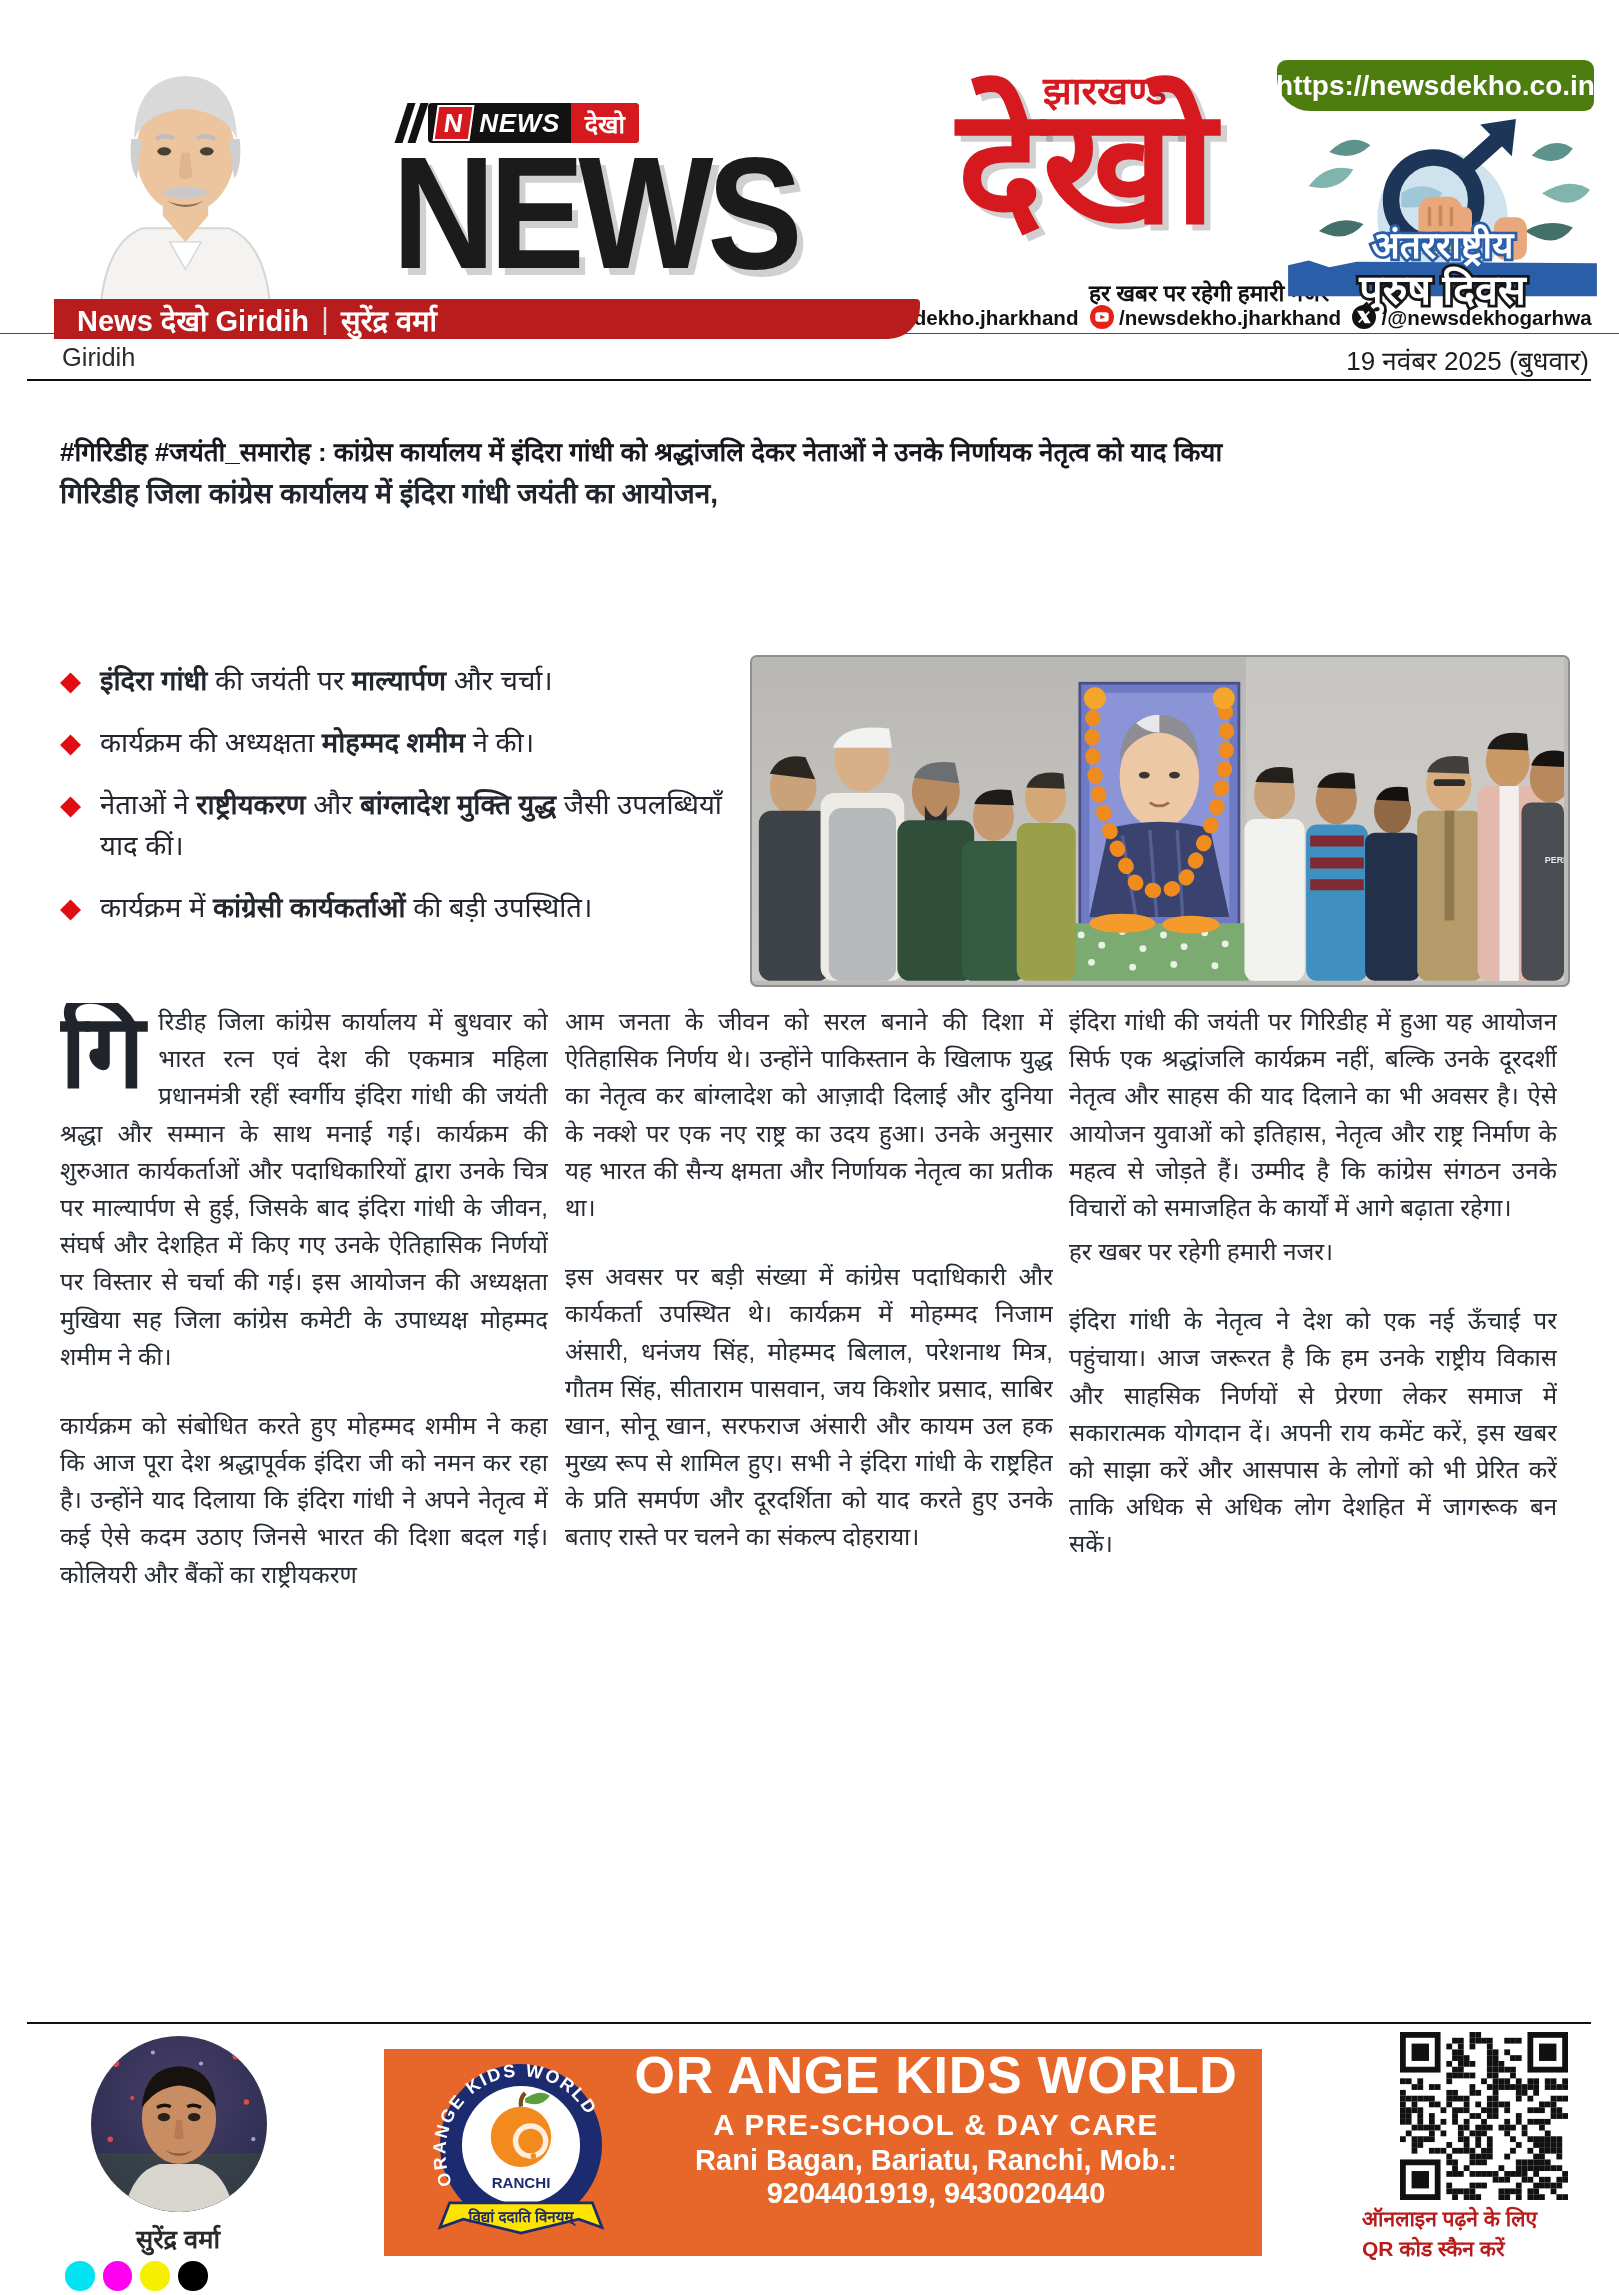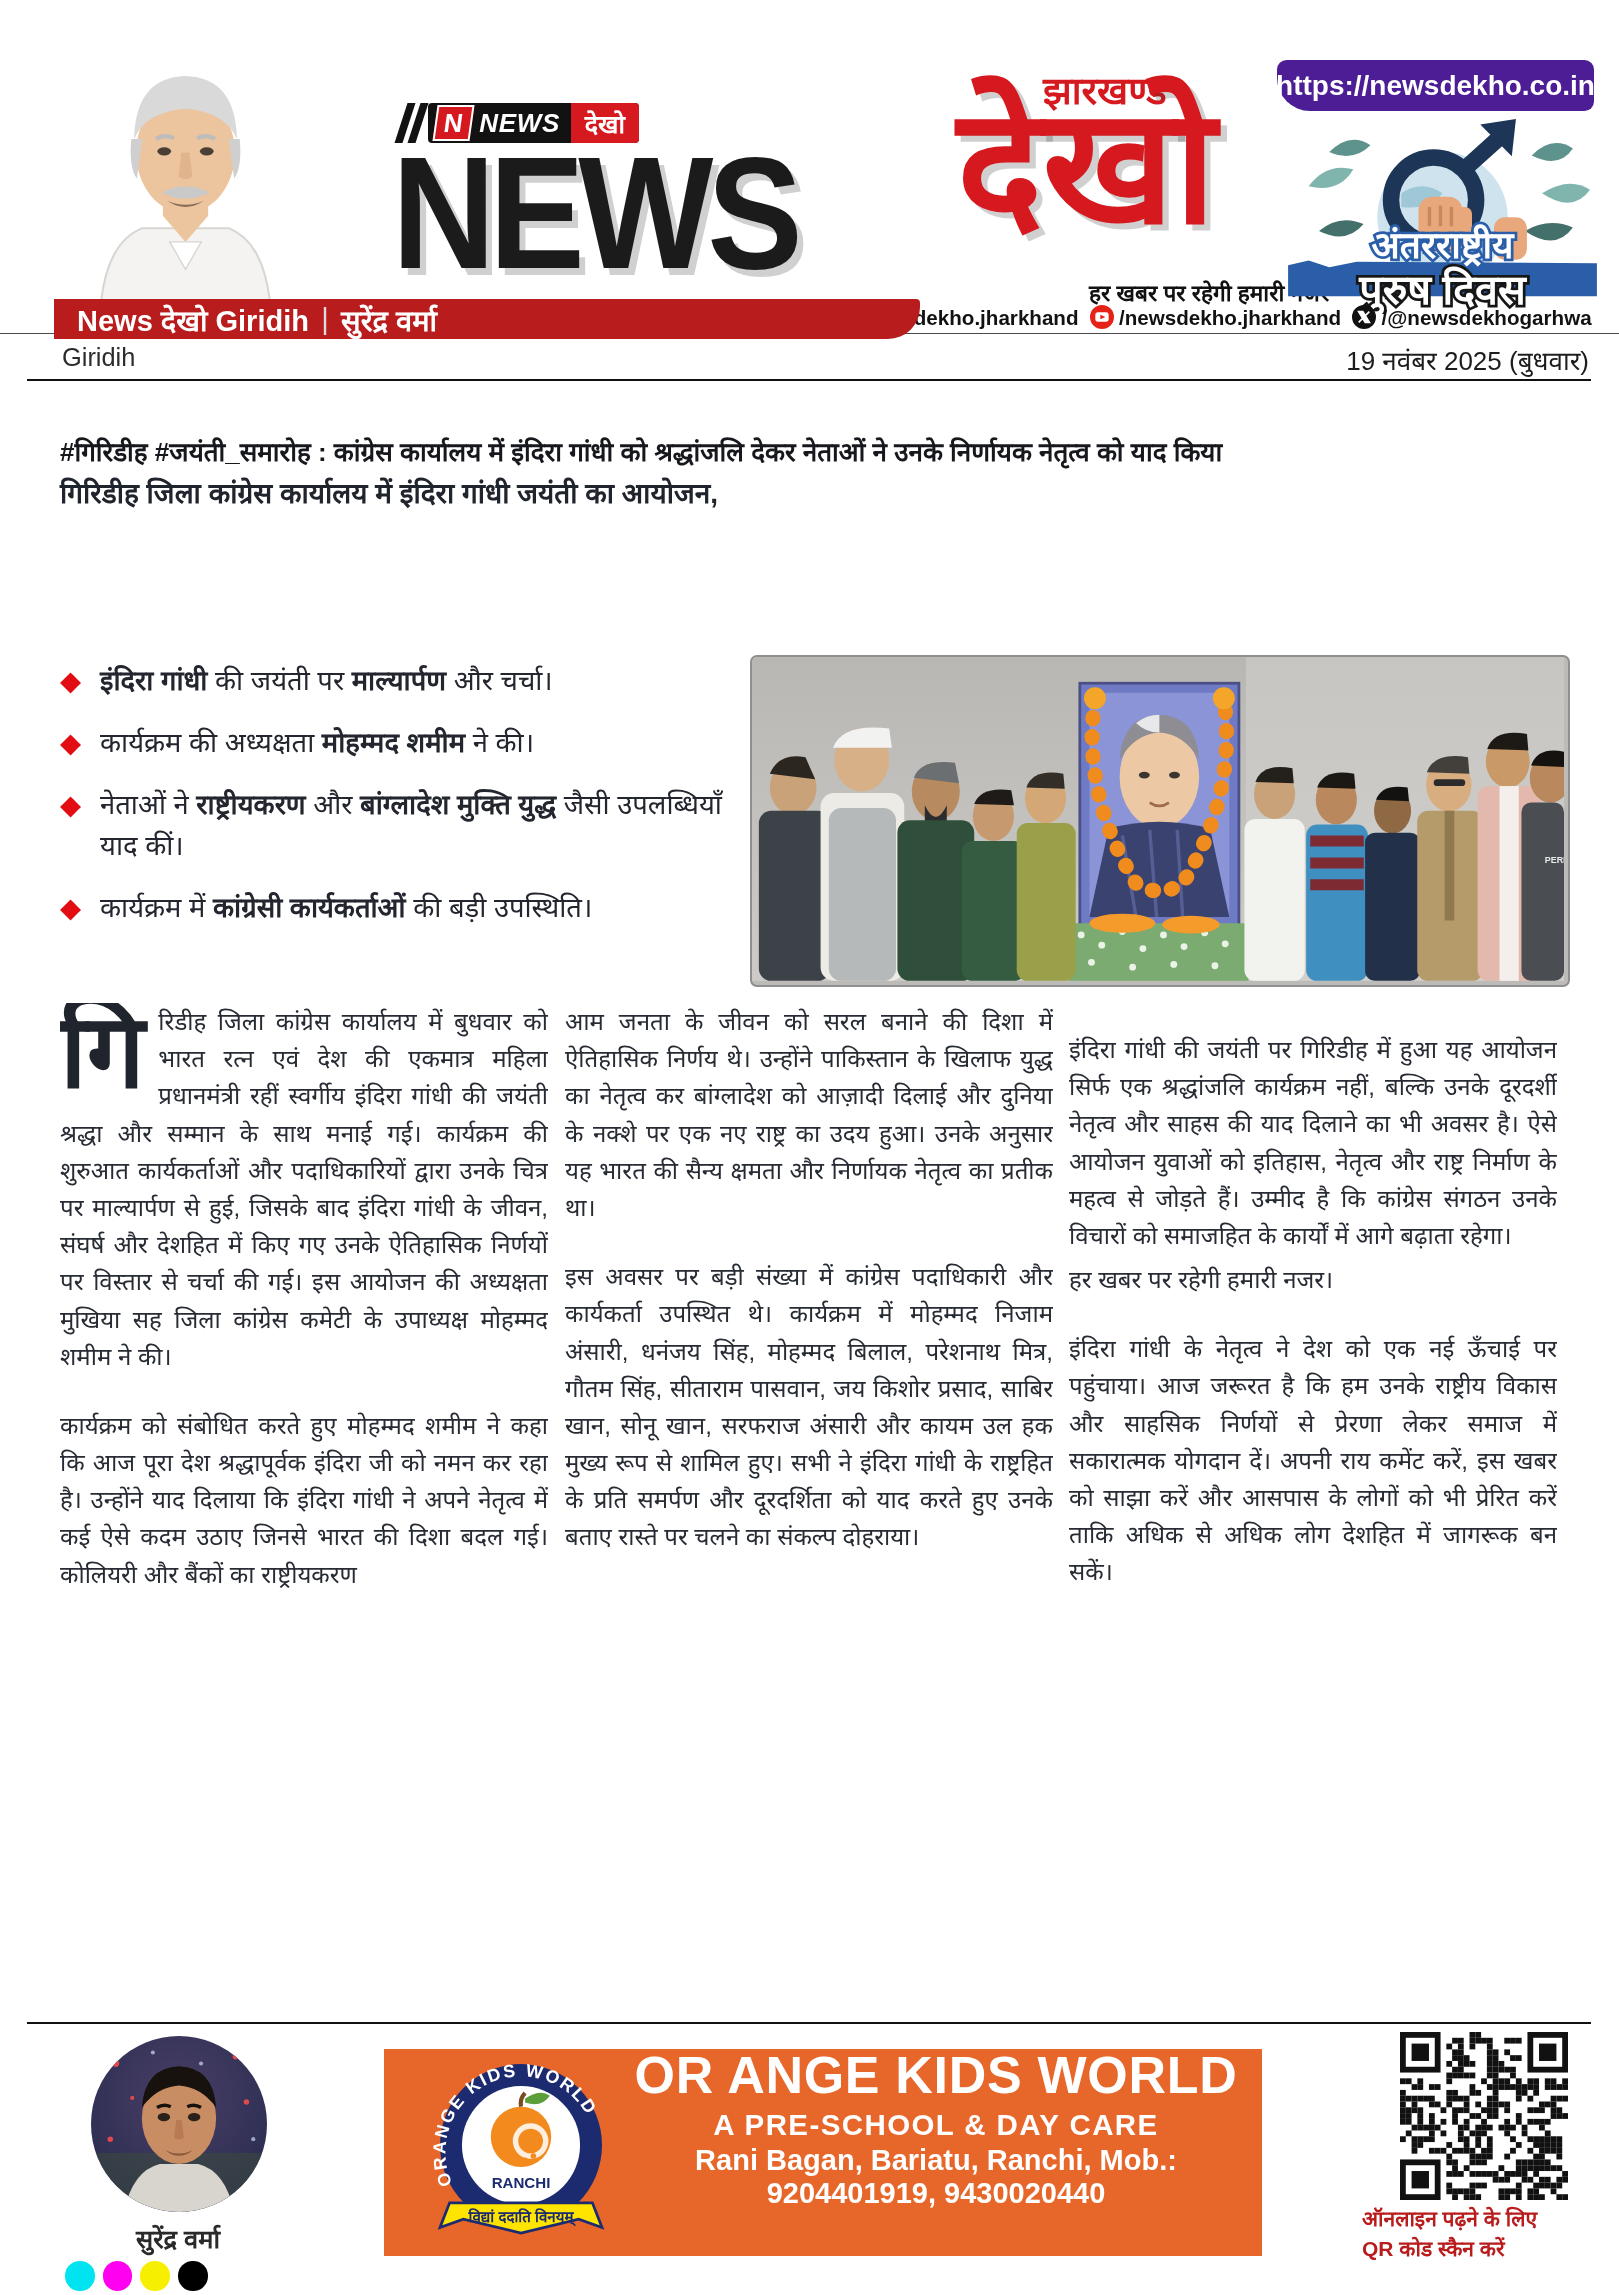--- a/index.html
+++ b/index.html
@@ -18,21 +18,21 @@
   #badge-dekho{background:#d6191f;color:#fff;font-weight:700;font-size:25px;padding:5.5px 13.7px;align-self:stretch;
                display:flex;align-items:center;}
   #big-news{position:absolute;left:392px;top:134px;font-size:159px;font-weight:900;letter-spacing:-6.9px;
             color:#1b1b1b;line-height:1;transform:scaleX(.9);transform-origin:left top;
             text-shadow:6.9px 6.9px 0 rgba(40,40,40,.22);}
   #big-state{position:absolute;left:1043px;top:63px;font-size:38px;font-weight:800;color:#d6191f;}
   #big-dekho{position:absolute;left:957px;top:82px;font-size:161px;font-weight:800;color:#d6191f;line-height:1.05;
              text-shadow:6.2px 6.2px 0 rgba(40,40,40,.22);}
   #big-tagline{position:absolute;left:1089px;top:277px;font-size:22.6px;font-weight:700;color:#111;}
 
-  #url-box{position:absolute;left:1277px;top:60px;width:317px;height:51px;background:#4c1d95;
+  #url-box{position:absolute;left:1277px;top:60px;width:317px;height:51px;background:#4d7c0f;
            border-radius:9.6px 9.6px 9.6px 33px;display:flex;align-items:center;justify-content:center;
            color:#fff;font-size:28px;font-weight:800;}
   #mensday{position:absolute;left:1288px;top:104px;width:309px;height:210px;}
 
   #bureau-bar{position:absolute;left:54px;top:299px;width:866px;height:40px;background:#b91c1c;
               border-radius:0 4.1px 32px 0;display:flex;align-items:center;padding-left:23px;z-index:3;
               color:#fff;font-size:29px;font-weight:700;box-sizing:border-box;}
   #bureau-bar .sep{font-weight:300;margin:0 12.3px;color:#ddd;}
   #social-row{position:absolute;right:27.4px;top:305px;display:flex;align-items:center;gap:11px;z-index:2;}
   .social-item{display:flex;align-items:center;gap:5.5px;}
@@ -54,21 +54,21 @@
   #bullet-list li{position:relative;padding-left:40px;font-size:27.4px;line-height:1.5;margin-bottom:21px;color:#23262e;}
   #bullet-list .diamond{position:absolute;left:0;top:0;color:#e20d13;font-size:27.4px;}
   #news-photo{position:absolute;left:750px;top:655px;width:816px;height:328px;border:2.1px solid #8f8f8f;
               border-radius:6.9px;overflow:hidden;background:#bdbbb7;}
 
   
   .col{position:absolute;top:1003px;width:488px;height:1015px;overflow:hidden;font-size:24px;line-height:1.55;
        text-align:justify;color:#272b33;}
   #col-1{left:60px;} #col-2{left:565px;} #col-3{left:1069px;}
   .col p{margin:0 0 32px 0;}
-  .col p.tight{margin-bottom:6.9px;margin-top:28px;}
+  .col p.tight{margin-bottom:6.9px;}
   .dropcap{float:left;font-size:103px;line-height:.8;font-weight:700;color:#20242c;padding:8.2px 13.7px 0 0;}
 
   
   .rule-c{position:absolute;left:27.4px;top:2022px;width:1564px;height:2.1px;background:#111;}
   #footer-photo{position:absolute;left:91px;top:2036px;width:176px;height:176px;border-radius:50%;overflow:hidden;}
   #footer-reporter-name{position:absolute;left:75px;top:2221px;width:206px;text-align:center;
                         font-size:25.4px;font-weight:700;color:#2a2a2a;}
   #ad-banner{position:absolute;left:384px;top:2049px;width:878px;height:207px;background:#e7672b;}
   #ad-logo{position:absolute;left:45px;top:11px;width:184px;height:184px;}
   #ad-text{position:absolute;left:240px;top:0;width:624px;height:100%;display:flex;flex-direction:column;

